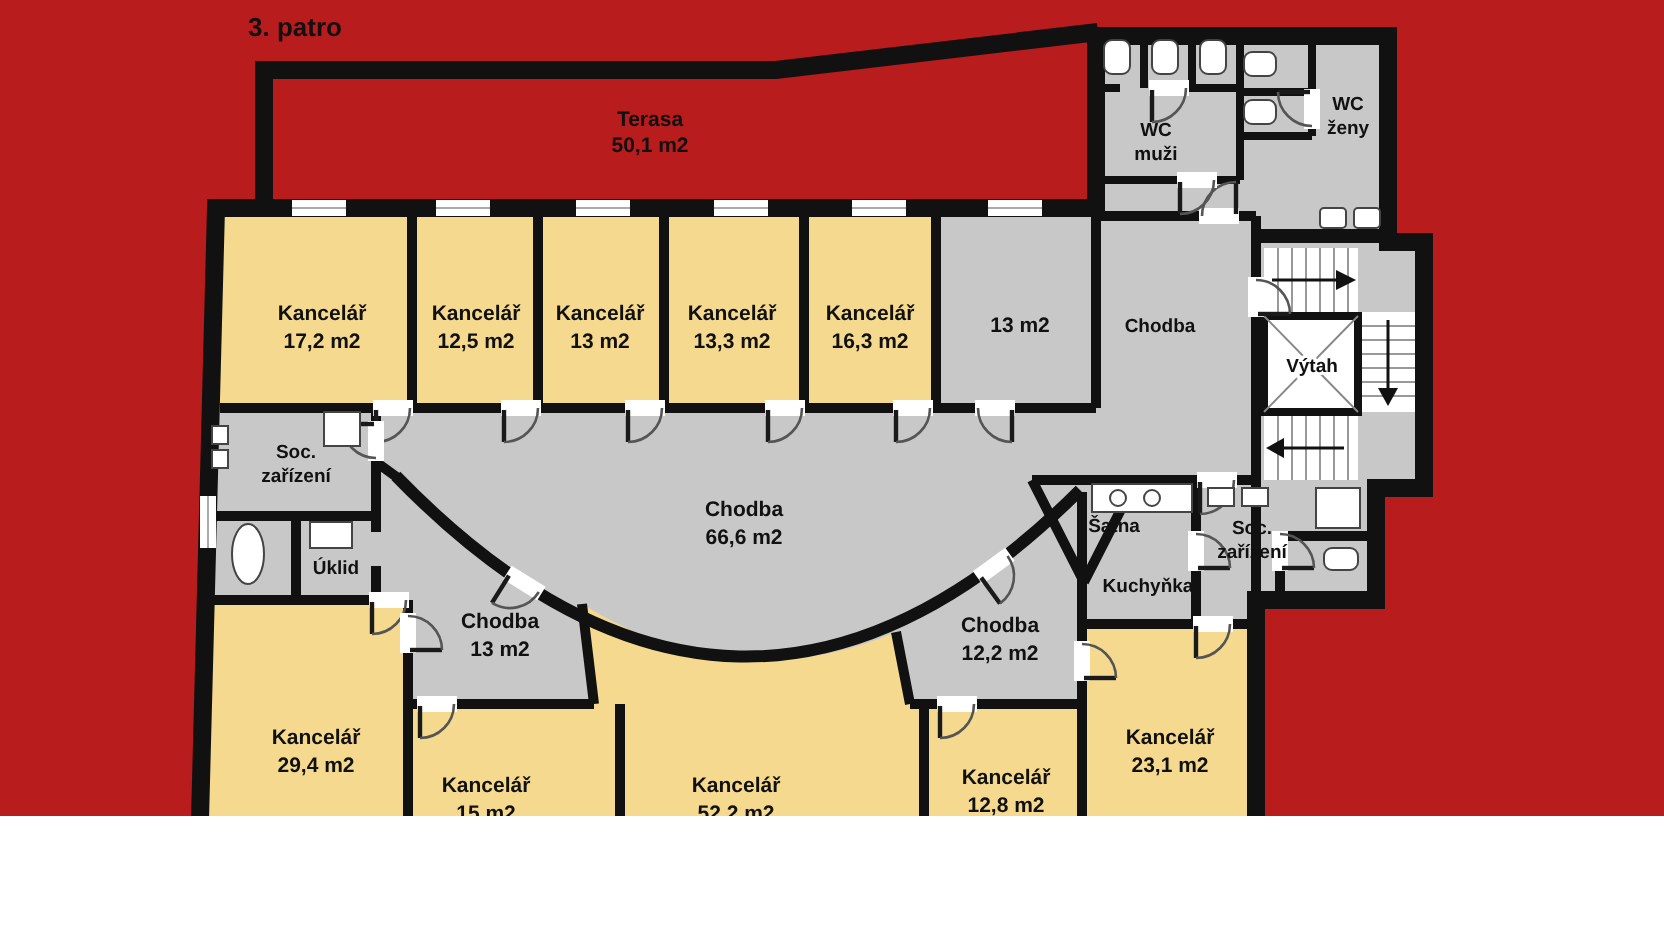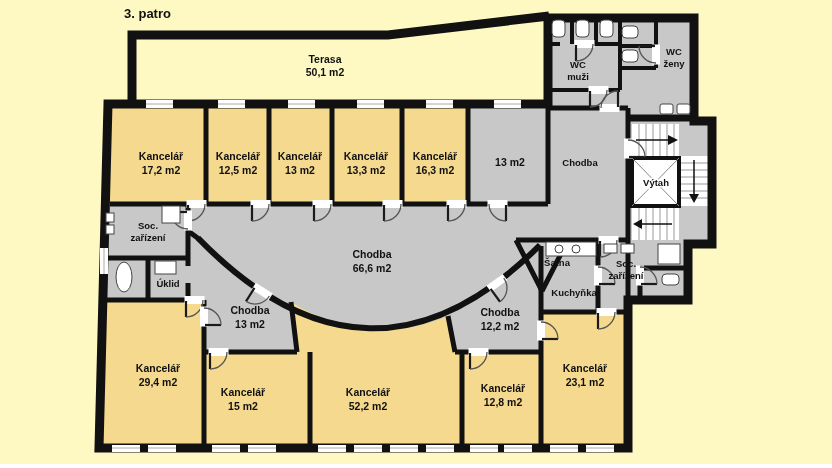--- a/index.html
+++ b/index.html
@@ -1,16 +1,16 @@
 <!DOCTYPE html>
 <html><head>
 <meta charset="utf-8">
 <style>
   html,body{margin:0;padding:0;background:#ffffff;}
-  .canvas{position:relative;width:832px;height:464px;background:#fef9c3;overflow:hidden;
+  .canvas{position:relative;width:832px;height:408px;background:#b91c1c;overflow:hidden;
           font-family:"Liberation Sans",sans-serif;}
   svg text{font-family:"Liberation Sans",sans-serif;font-weight:bold;fill:#111;}
   .lbl{font-size:10.5px;text-anchor:middle;}
   .lbl-sm{font-size:9.5px;text-anchor:middle;}
   .title{font-size:13px;text-anchor:start;}
   .halo{paint-order:stroke;stroke:#fff;stroke-width:3px;}
 </style>
 </head>
 <body>
 

